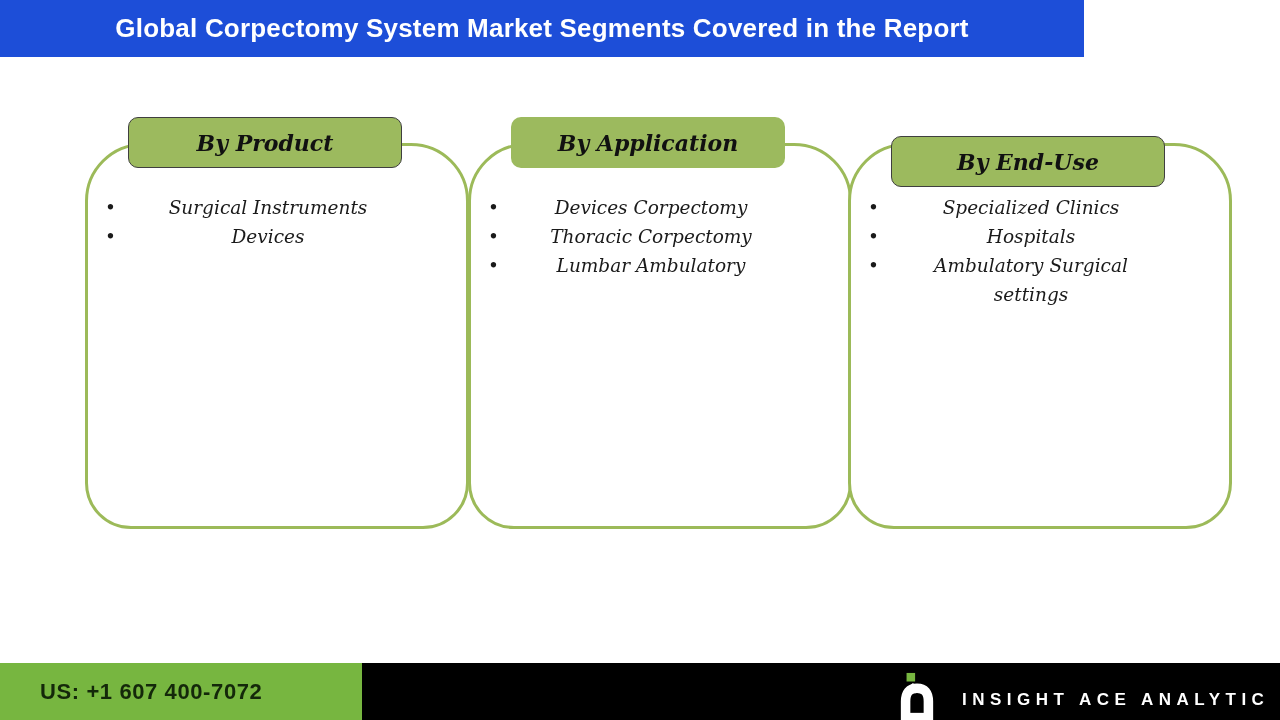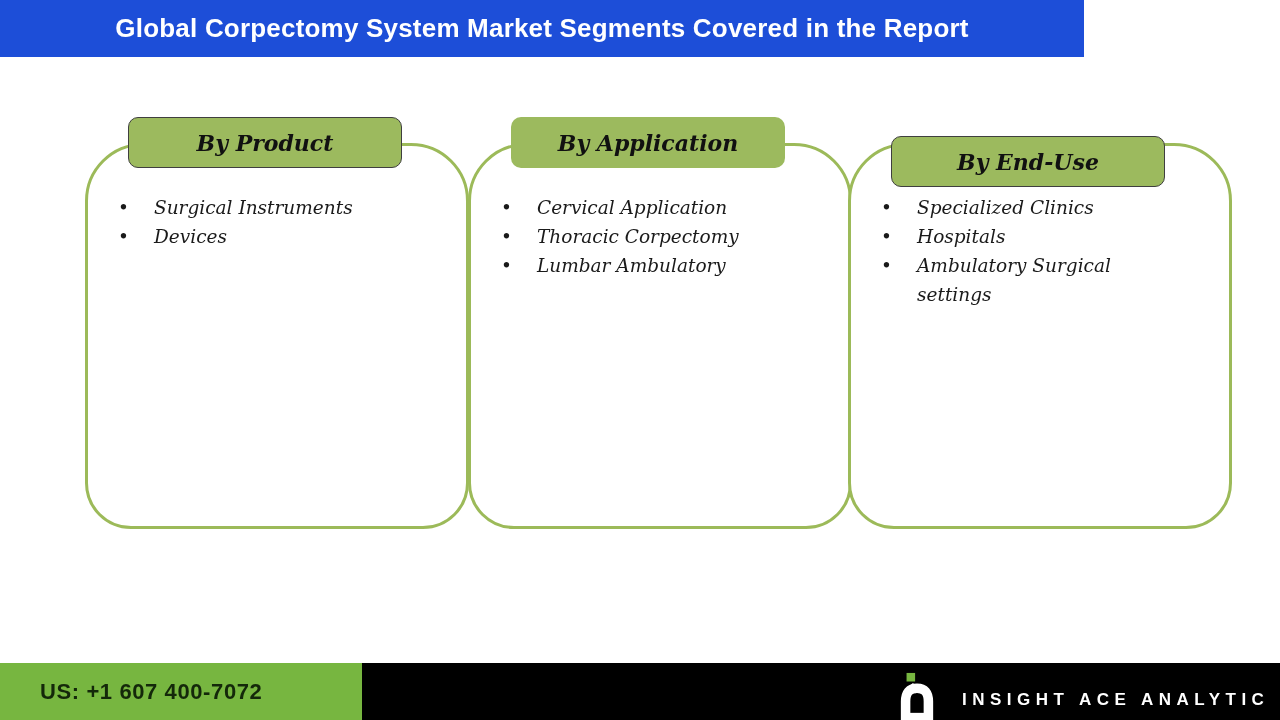--- a/index.html
+++ b/index.html
@@ -55,21 +55,22 @@
   .tab span {
     font-family: "DejaVu Serif", "Liberation Serif", serif;
     font-weight: bold;
     font-size: 22px;
     color: #111111;
   }
 
   .card ul {
     list-style: none;
     margin-top: 47px;
-    padding-left: 30px;
+    padding-left: 17px;
+    text-align: center;
   }
   .card li {
     position: relative;
     padding-left: 36px;
     font-family: "DejaVu Serif", "Liberation Serif", serif;
     font-size: 18.5px;
     color: #1a1a1a;
     line-height: 29px;
     max-width: 290px;
   }
@@ -132,21 +133,21 @@
     <li>Surgical Instruments</li>
     <li>Devices</li>
   </ul>
 </section>
 
 <section class="card c2">
   <div class="tab">
     <span>By Application</span>
   </div>
   <ul>
-    <li>Cervical Application</li>
+    <li>Devices Corpectomy</li>
     <li>Thoracic Corpectomy</li>
     <li>Lumbar Ambulatory</li>
   </ul>
 </section>
 
 <section class="card c3">
   <div class="tab">
     <span>By End-Use</span>
   </div>
   <ul>

